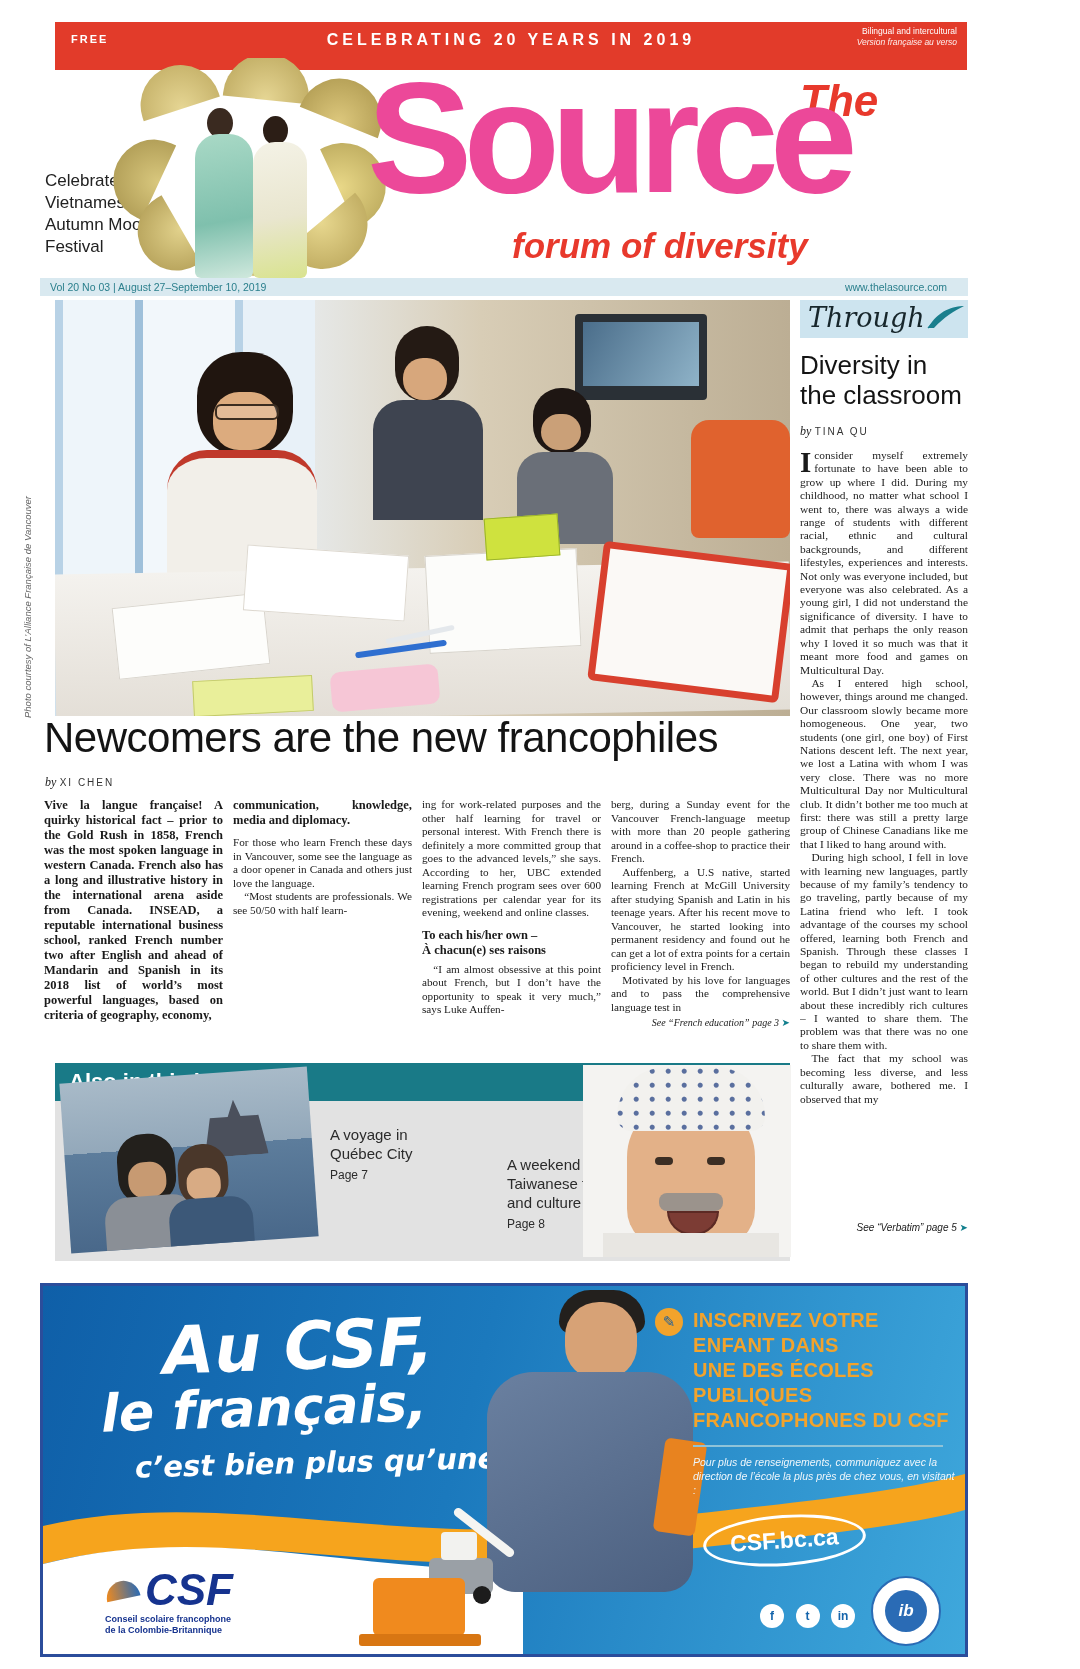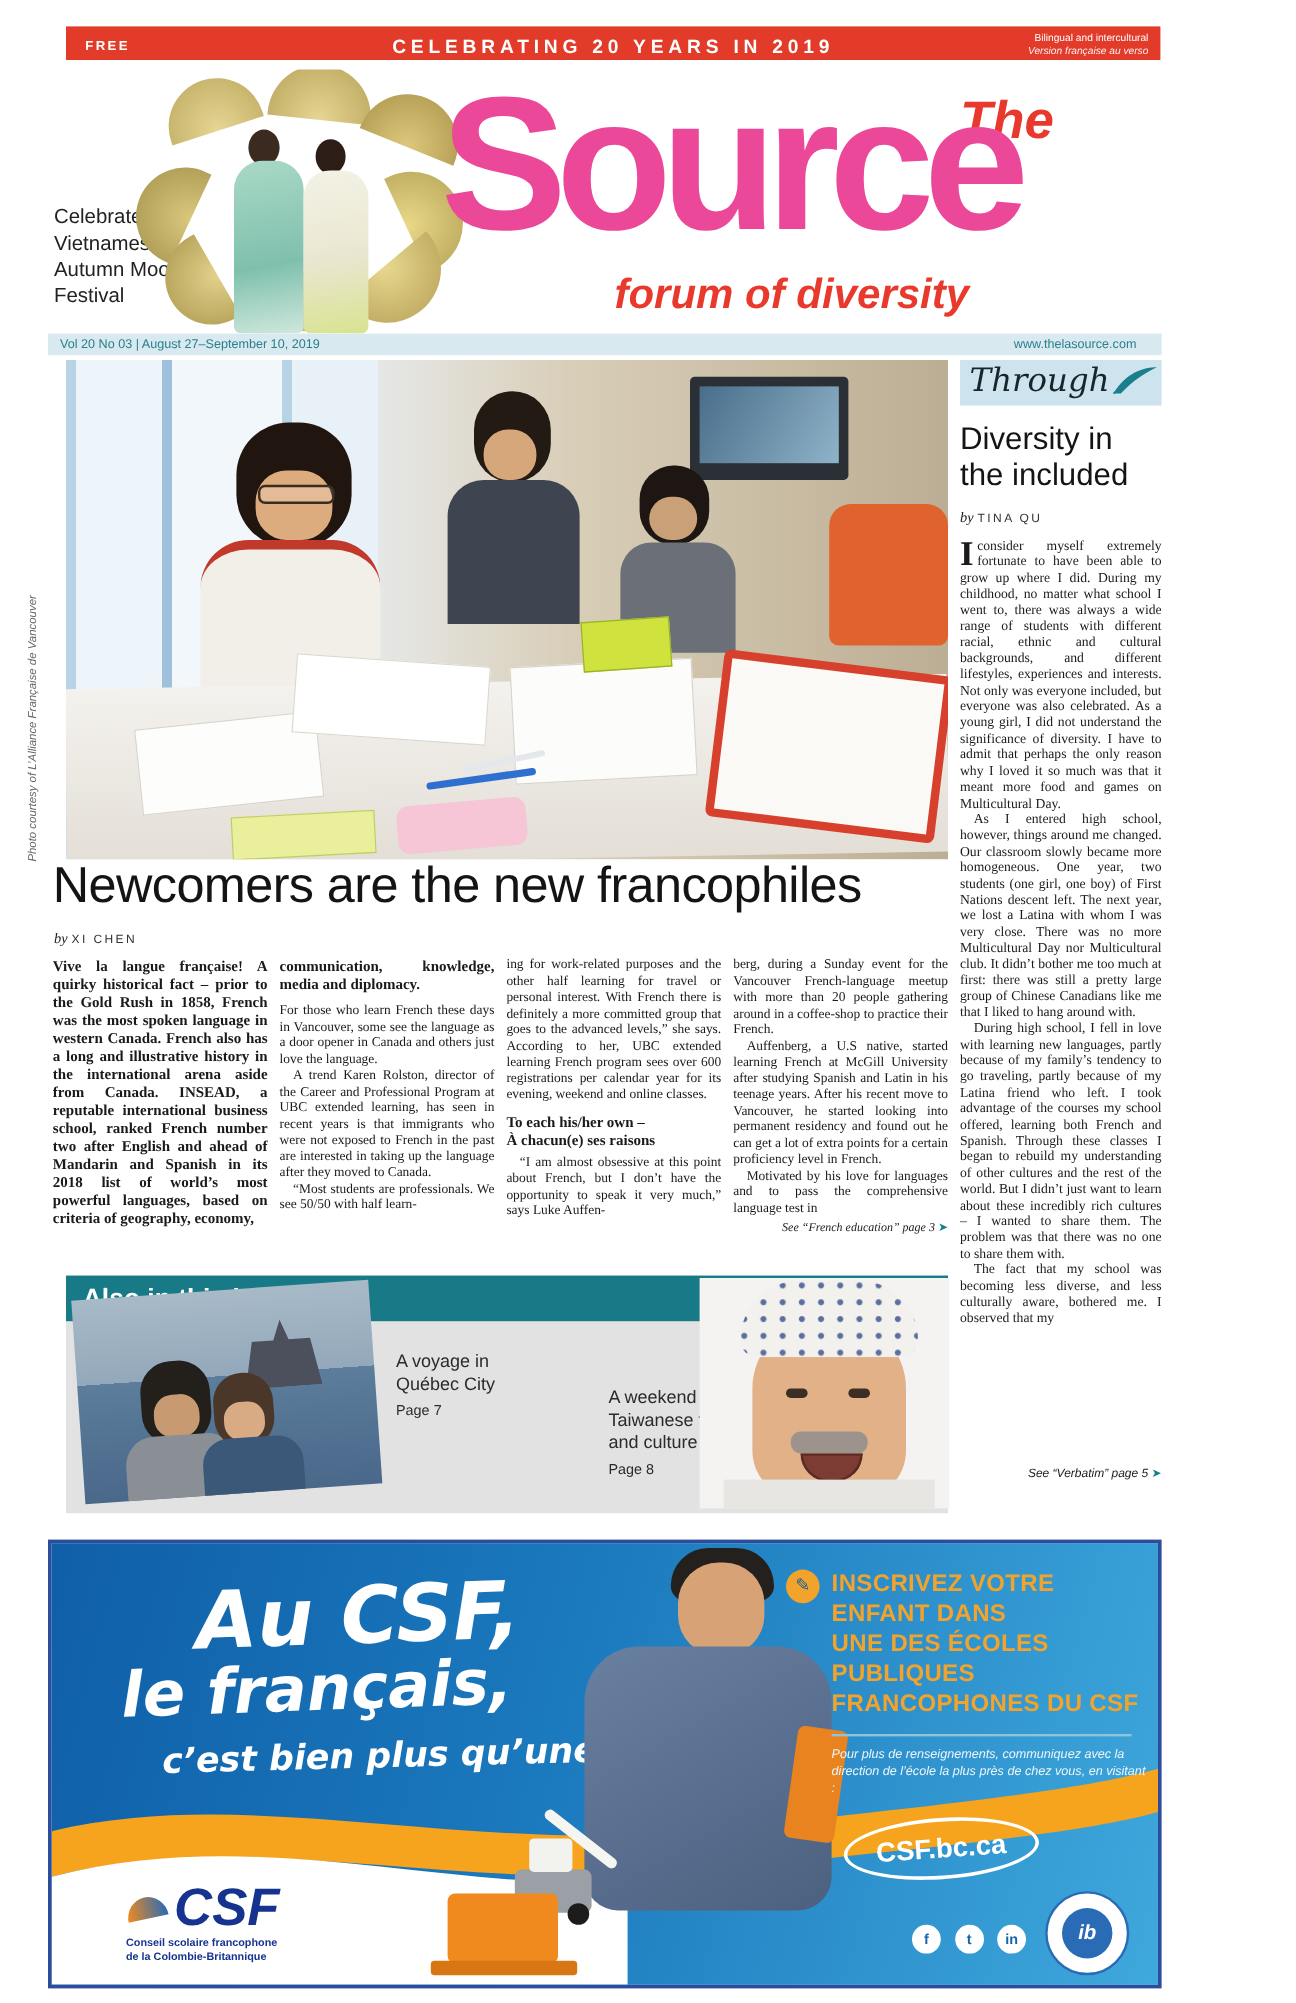--- a/index.html
+++ b/index.html
@@ -2,21 +2,21 @@
 <html lang="en"><head>
 <meta charset="utf-8">
 <style>
   html,body{margin:0;padding:0;background:#fff;}
   .page{position:relative;width:1080px;height:1669px;background:#fff;overflow:hidden;
         font-family:"Liberation Sans",sans-serif;color:#1a1a1a;}
   .abs{position:absolute;}
   .serif{font-family:"Liberation Serif",serif;}
 
   
-  .banner{left:55px;top:22px;width:912px;height:28px;background:#e23b2a;color:#fff;}
+  .banner{left:55px;top:22px;width:912px;height:48px;background:#e23b2a;color:#fff;}
   .banner .free{position:absolute;left:16px;top:11px;font-size:11px;letter-spacing:2px;font-weight:bold;}
   .banner .center{position:absolute;left:0;right:0;top:9px;text-align:center;font-size:16px;
                   font-weight:bold;letter-spacing:4px;}
   .banner .right{position:absolute;right:10px;top:4px;text-align:right;font-size:8.5px;line-height:11px;}
   .banner .right .l2{font-style:italic;opacity:.92;}
 
   
   .teaser{left:45px;top:170px;font-size:17px;line-height:22px;color:#222;}
   .teaser .pg{font-size:13px;margin-top:19px;}
   .logo-name{left:367px;top:62px;font-size:158px;font-weight:bold;letter-spacing:-9px;
@@ -170,21 +170,21 @@
       <span class="vb-script">Through</span>
       <span class="vb-quill">
         <svg width="42" height="26" viewBox="0 0 42 26">
             <path d="M4 24 C14 6 30 2 40 2 C30 7 20 13 10 24 Z" fill="#1a7f8d"></path>
             <path d="M4 24 L16 12" stroke="#1a7f8d" stroke-width="1.5" fill="none"></path>
           </svg>
       </span>
     </div>
     <div class="vb-head">
       <div>Diversity in</div>
-      <div>the included</div>
+      <div>the classroom</div>
     </div>
     <div class="vb-by">
       <span class="serif" style="font-style:italic;">by</span>
       <span style="font-size:10px;letter-spacing:2px;color:#333;">TINA QU</span>
     </div>
     <div class="vb-body">
       <p class="dropcap">I consider myself extremely fortunate to have been able to grow up where I did. During my childhood, no matter what school I went to, there was always a wide range of students with different racial, ethnic and cultural backgrounds, and different lifestyles, experiences and interests. Not only was everyone included, but everyone was also celebrated. As a young girl, I did not understand the significance of diversity. I have to admit that perhaps the only reason why I loved it so much was that it meant more food and games on Multicultural Day.</p>
       <p class="ind">As I entered high school, however, things around me changed. Our classroom slowly became more homogeneous. One year, two students (one girl, one boy) of First Nations descent left. The next year, we lost a Latina with whom I was very close. There was no more Multicultural Day nor Multicultural club. It didn’t bother me too much at first: there was still a pretty large group of Chinese Canadians like me that I liked to hang around with.</p>
       <p class="ind">During high school, I fell in love with learning new languages, partly because of my family’s tendency to go traveling, partly because of my Latina friend who left. I took advantage of the courses my school offered, learning both French and Spanish. Through these classes I began to rebuild my understanding of other cultures and the rest of the world. But I didn’t just want to learn about these incredibly rich cultures – I wanted to share them. The problem was that there was no one to share them with.</p>
       <p class="ind">The fact that my school was becoming less diverse, and less culturally aware, bothered me. I observed that my</p>
@@ -201,21 +201,20 @@
     <span class="nm">XI CHEN</span>
   </div>
 
   <div class="abs cols">
     <div class="col">
       <p class="lead">Vive la langue française! A quirky historical fact – prior to the Gold Rush in 1858, French was the most spoken language in western Canada. French also has a long and illustrative history in the international arena aside from Canada. INSEAD, a reputable international business school, ranked French number two after English and ahead of Mandarin and Spanish in its 2018 list of world’s most powerful languages, based on criteria of geography, economy,</p>
     </div>
     <div class="col">
       <p class="lead mb">communication, knowledge, media and diplomacy.</p>
       <p class="bt">For those who learn French these days in Vancouver, some see the language as a door opener in Canada and others just love the language.</p>
-      <p class="bt ind">A trend Karen Rolston, director of the Career and Professional Program at UBC extended learning, has seen in recent years is that immigrants who were not exposed to French in the past are interested in taking up the language after they moved to Canada.</p>
       <p class="bt ind">“Most students are professionals. We see 50/50 with half learn-</p>
     </div>
     <div class="col">
       <p class="bt">ing for work-related purposes and the other half learning for travel or personal interest. With French there is definitely a more committed group that goes to the advanced levels,” she says. According to her, UBC extended learning French program sees over 600 registrations per calendar year for its evening, weekend and online classes.</p>
       <p class="subhead">
         <span style="display:block;">To each his/her own –</span>
         <span style="display:block;">À chacun(e) ses raisons</span>
       </p>
       <p class="bt ind">“I am almost obsessive at this point about French, but I don’t have the opportunity to speak it very much,” says Luke Auffen-</p>
     </div>

